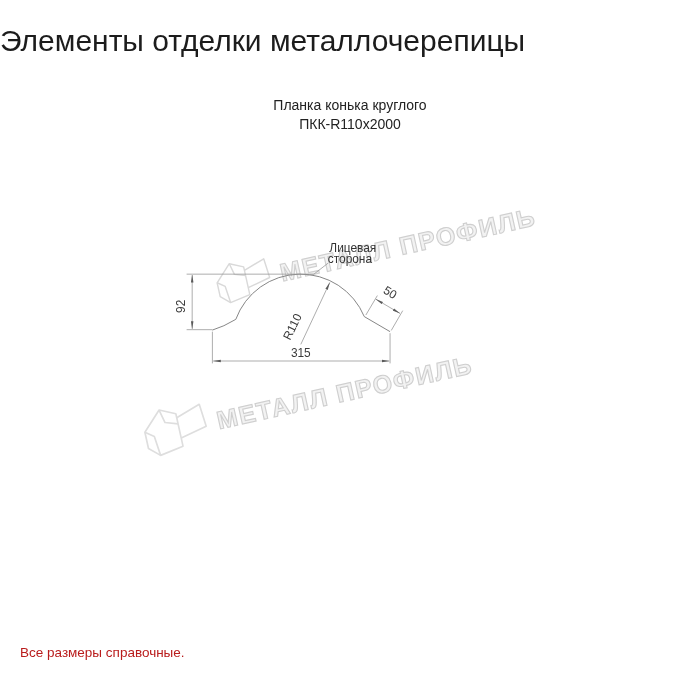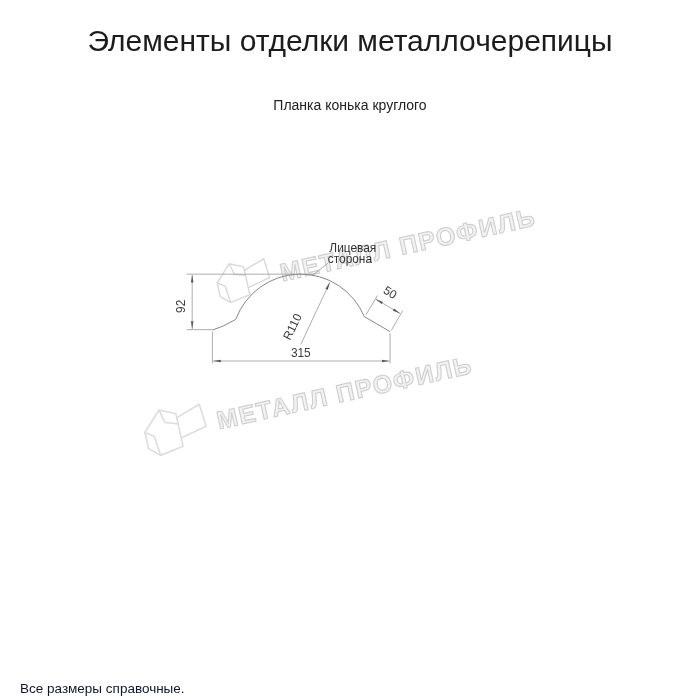--- a/index.html
+++ b/index.html
@@ -1,30 +1,30 @@
 <!DOCTYPE html>
 <html><head>
 <meta charset="utf-8">
 <style>
   html,body{margin:0;padding:0;}
   body{
     width:700px;height:700px;position:relative;background:#ffffff;
     font-family:"Liberation Sans", sans-serif;overflow:hidden;
   }
   .page-title{
-    position:absolute;top:24px;left:0;width:700px;text-align:center;
+    position:absolute;top:24px;left:0;width:700px;text-align:left;
     font-size:30px;font-weight:normal;color:#1c1c1c;letter-spacing:0;
   }
   .subtitle{
     position:absolute;top:96px;left:0;width:700px;text-align:center;
     font-size:14px;line-height:19px;color:#222222;
   }
   .footer-notes{
     position:absolute;left:20px;top:644px;width:600px;
-    font-size:13.5px;line-height:18px;color:#0f172a;margin-top:36px;
+    font-size:13.5px;line-height:18px;color:#b91c1c;
   }
   .watermark{
     position:absolute;display:flex;align-items:center;gap:7px;
     transform:rotate(-12.5deg);transform-origin:0 50%;
     pointer-events:none;z-index:1;white-space:nowrap;
   }
   .watermark .wm-text{
     font-size:25px;font-weight:bold;letter-spacing:1.5px;
     color:#f2f2f2;-webkit-text-stroke:1.1px #cfcfcf;
   }
@@ -34,20 +34,21 @@
   .dim-text{fill:#3a3a3a;font-family:"Liberation Sans",sans-serif;font-size:15px;}
   .label-text{fill:#333333;font-family:"Liberation Sans",sans-serif;font-size:15px;}
 </style>
 </head>
 <body>
 
 <div class="page-title">Элементы отделки металлочерепицы</div>
 
 <div class="subtitle">
   <div>Планка конька круглого</div>
+  <div>ПКК-R110х2000</div>
 </div>
 
 <div class="watermark wm-1">
   <span>
     <svg width="64" height="48" viewBox="0 0 70 54">
       <g fill="none" stroke="#d9d9d9" stroke-width="1.6" stroke-linejoin="round">
         <path d="M7 25 L25 7 L40 14 L40 46 L17 50 L7 41 Z"></path>
         <path d="M40 18 L64 10 L66 32 L40 38"></path>
         <path d="M25 7 L28 20 L40 24"></path>
         <path d="M17 50 L15 31 L7 25"></path>

